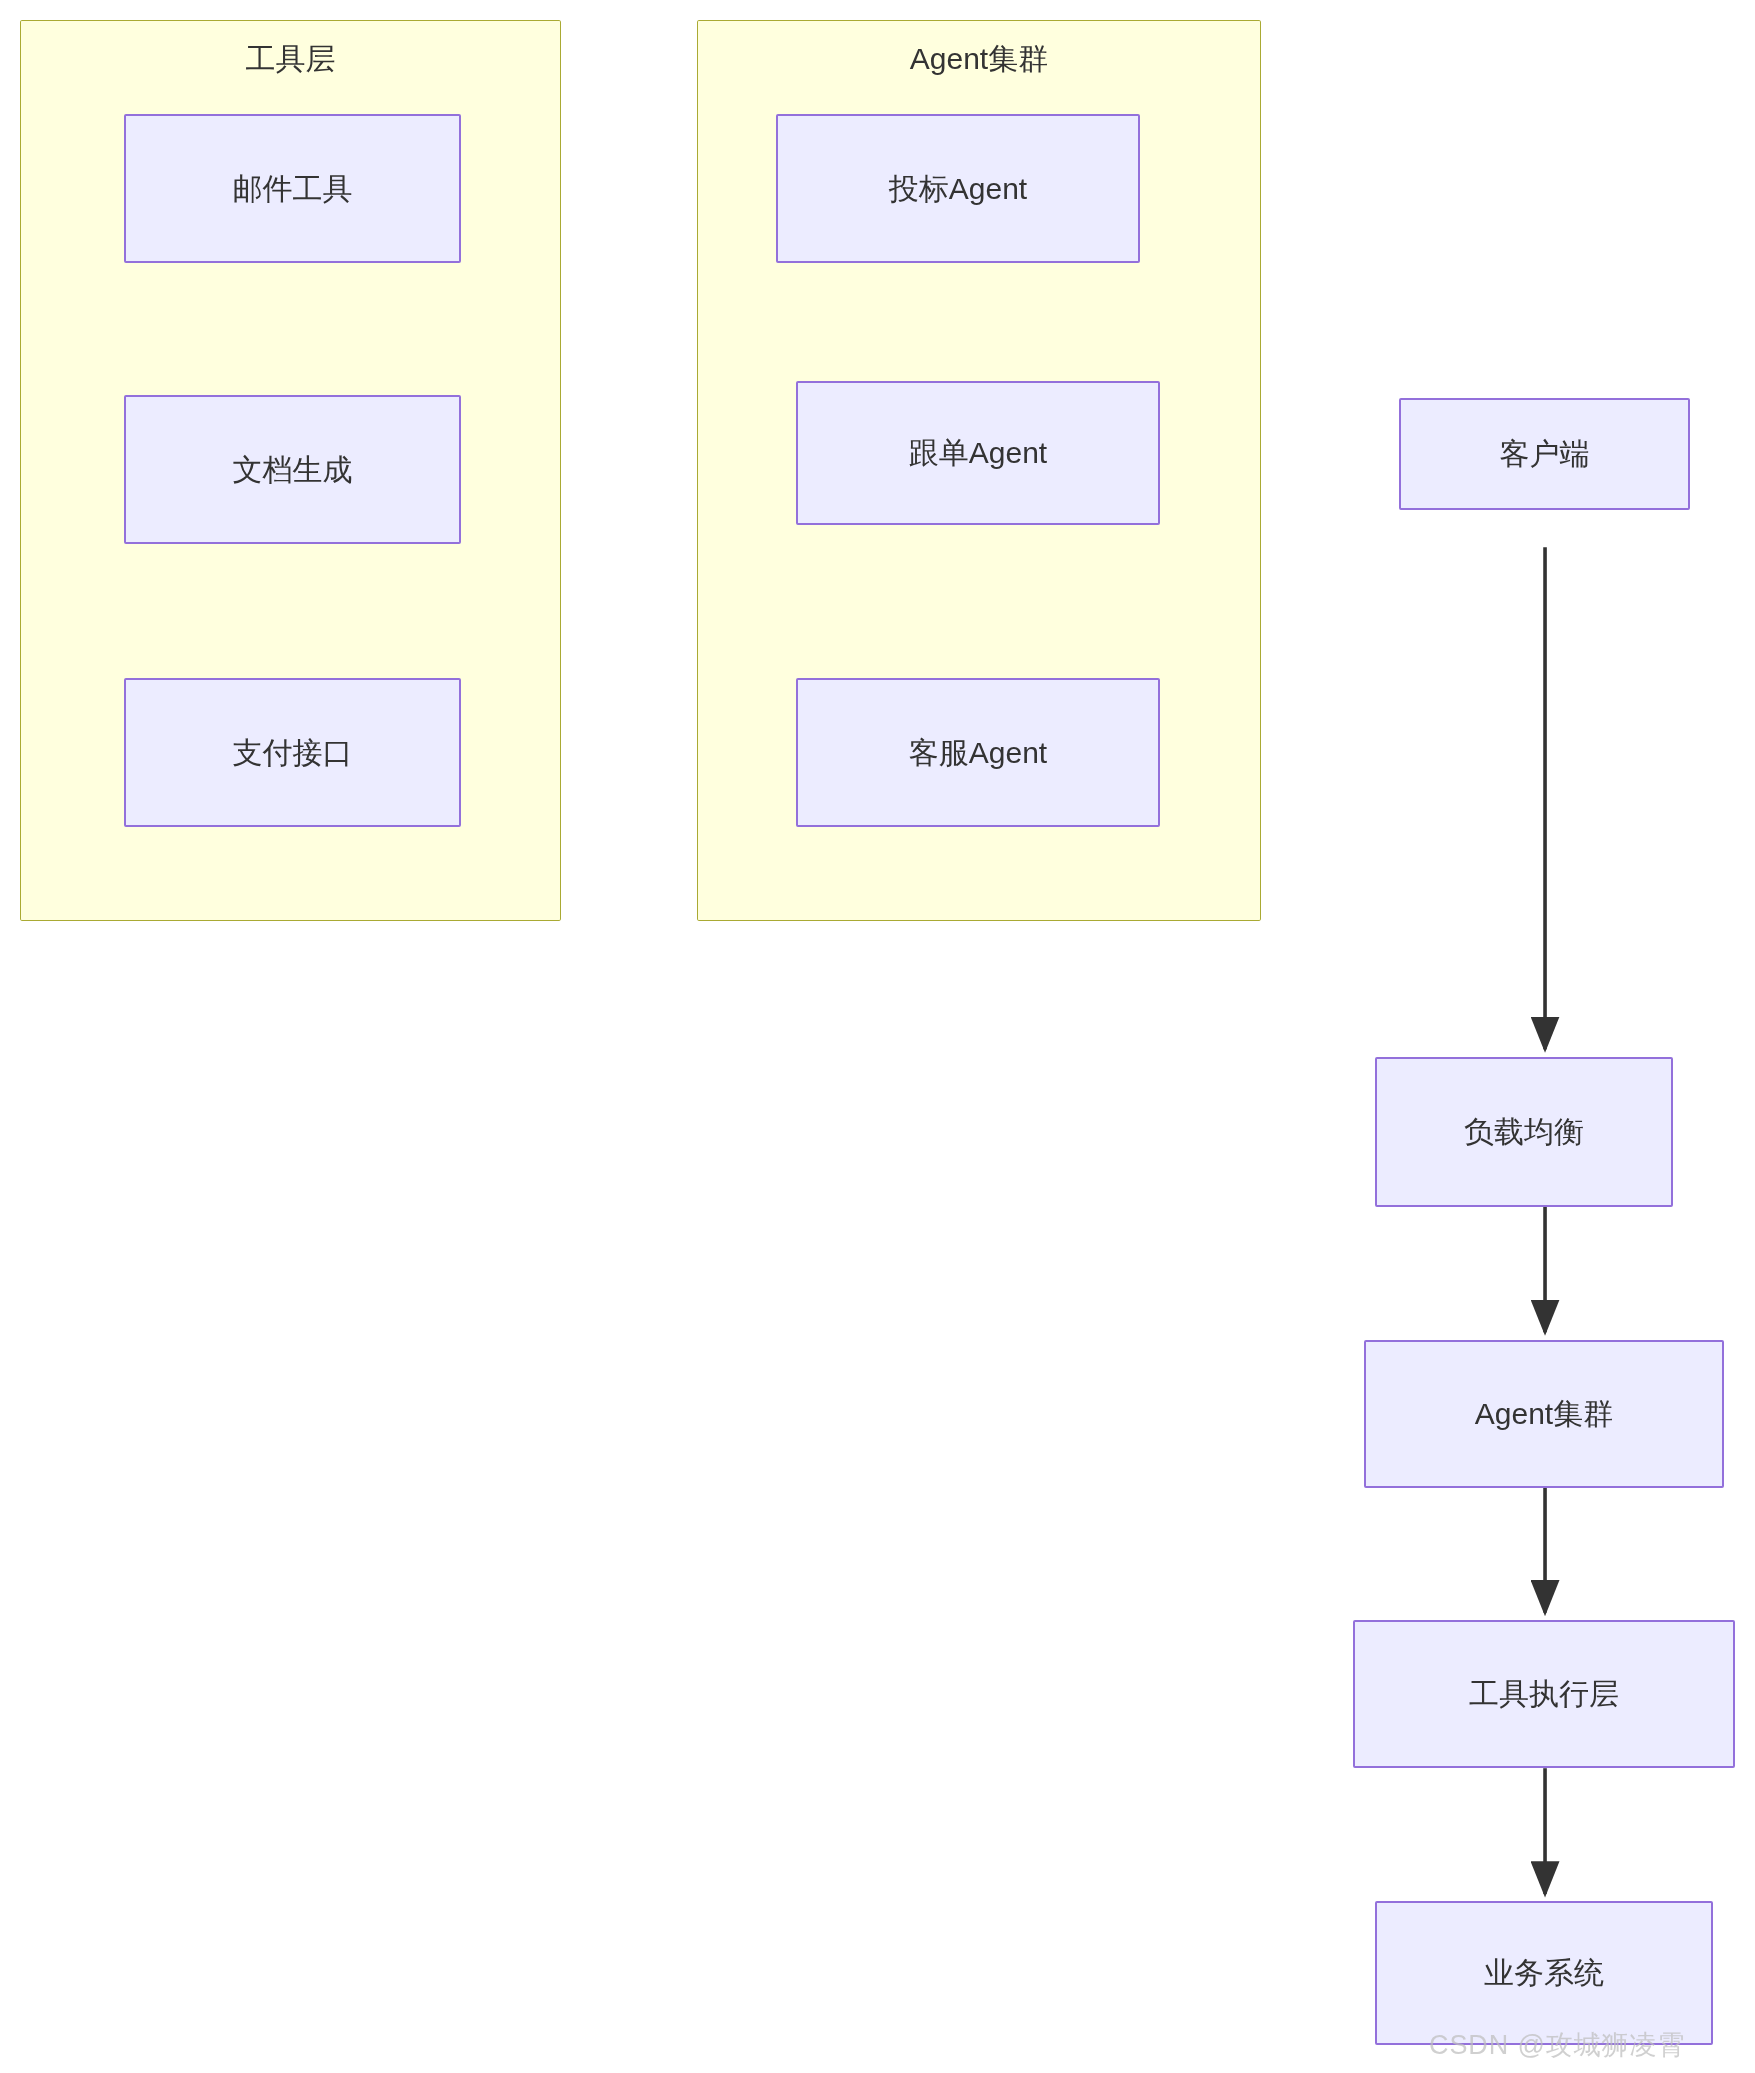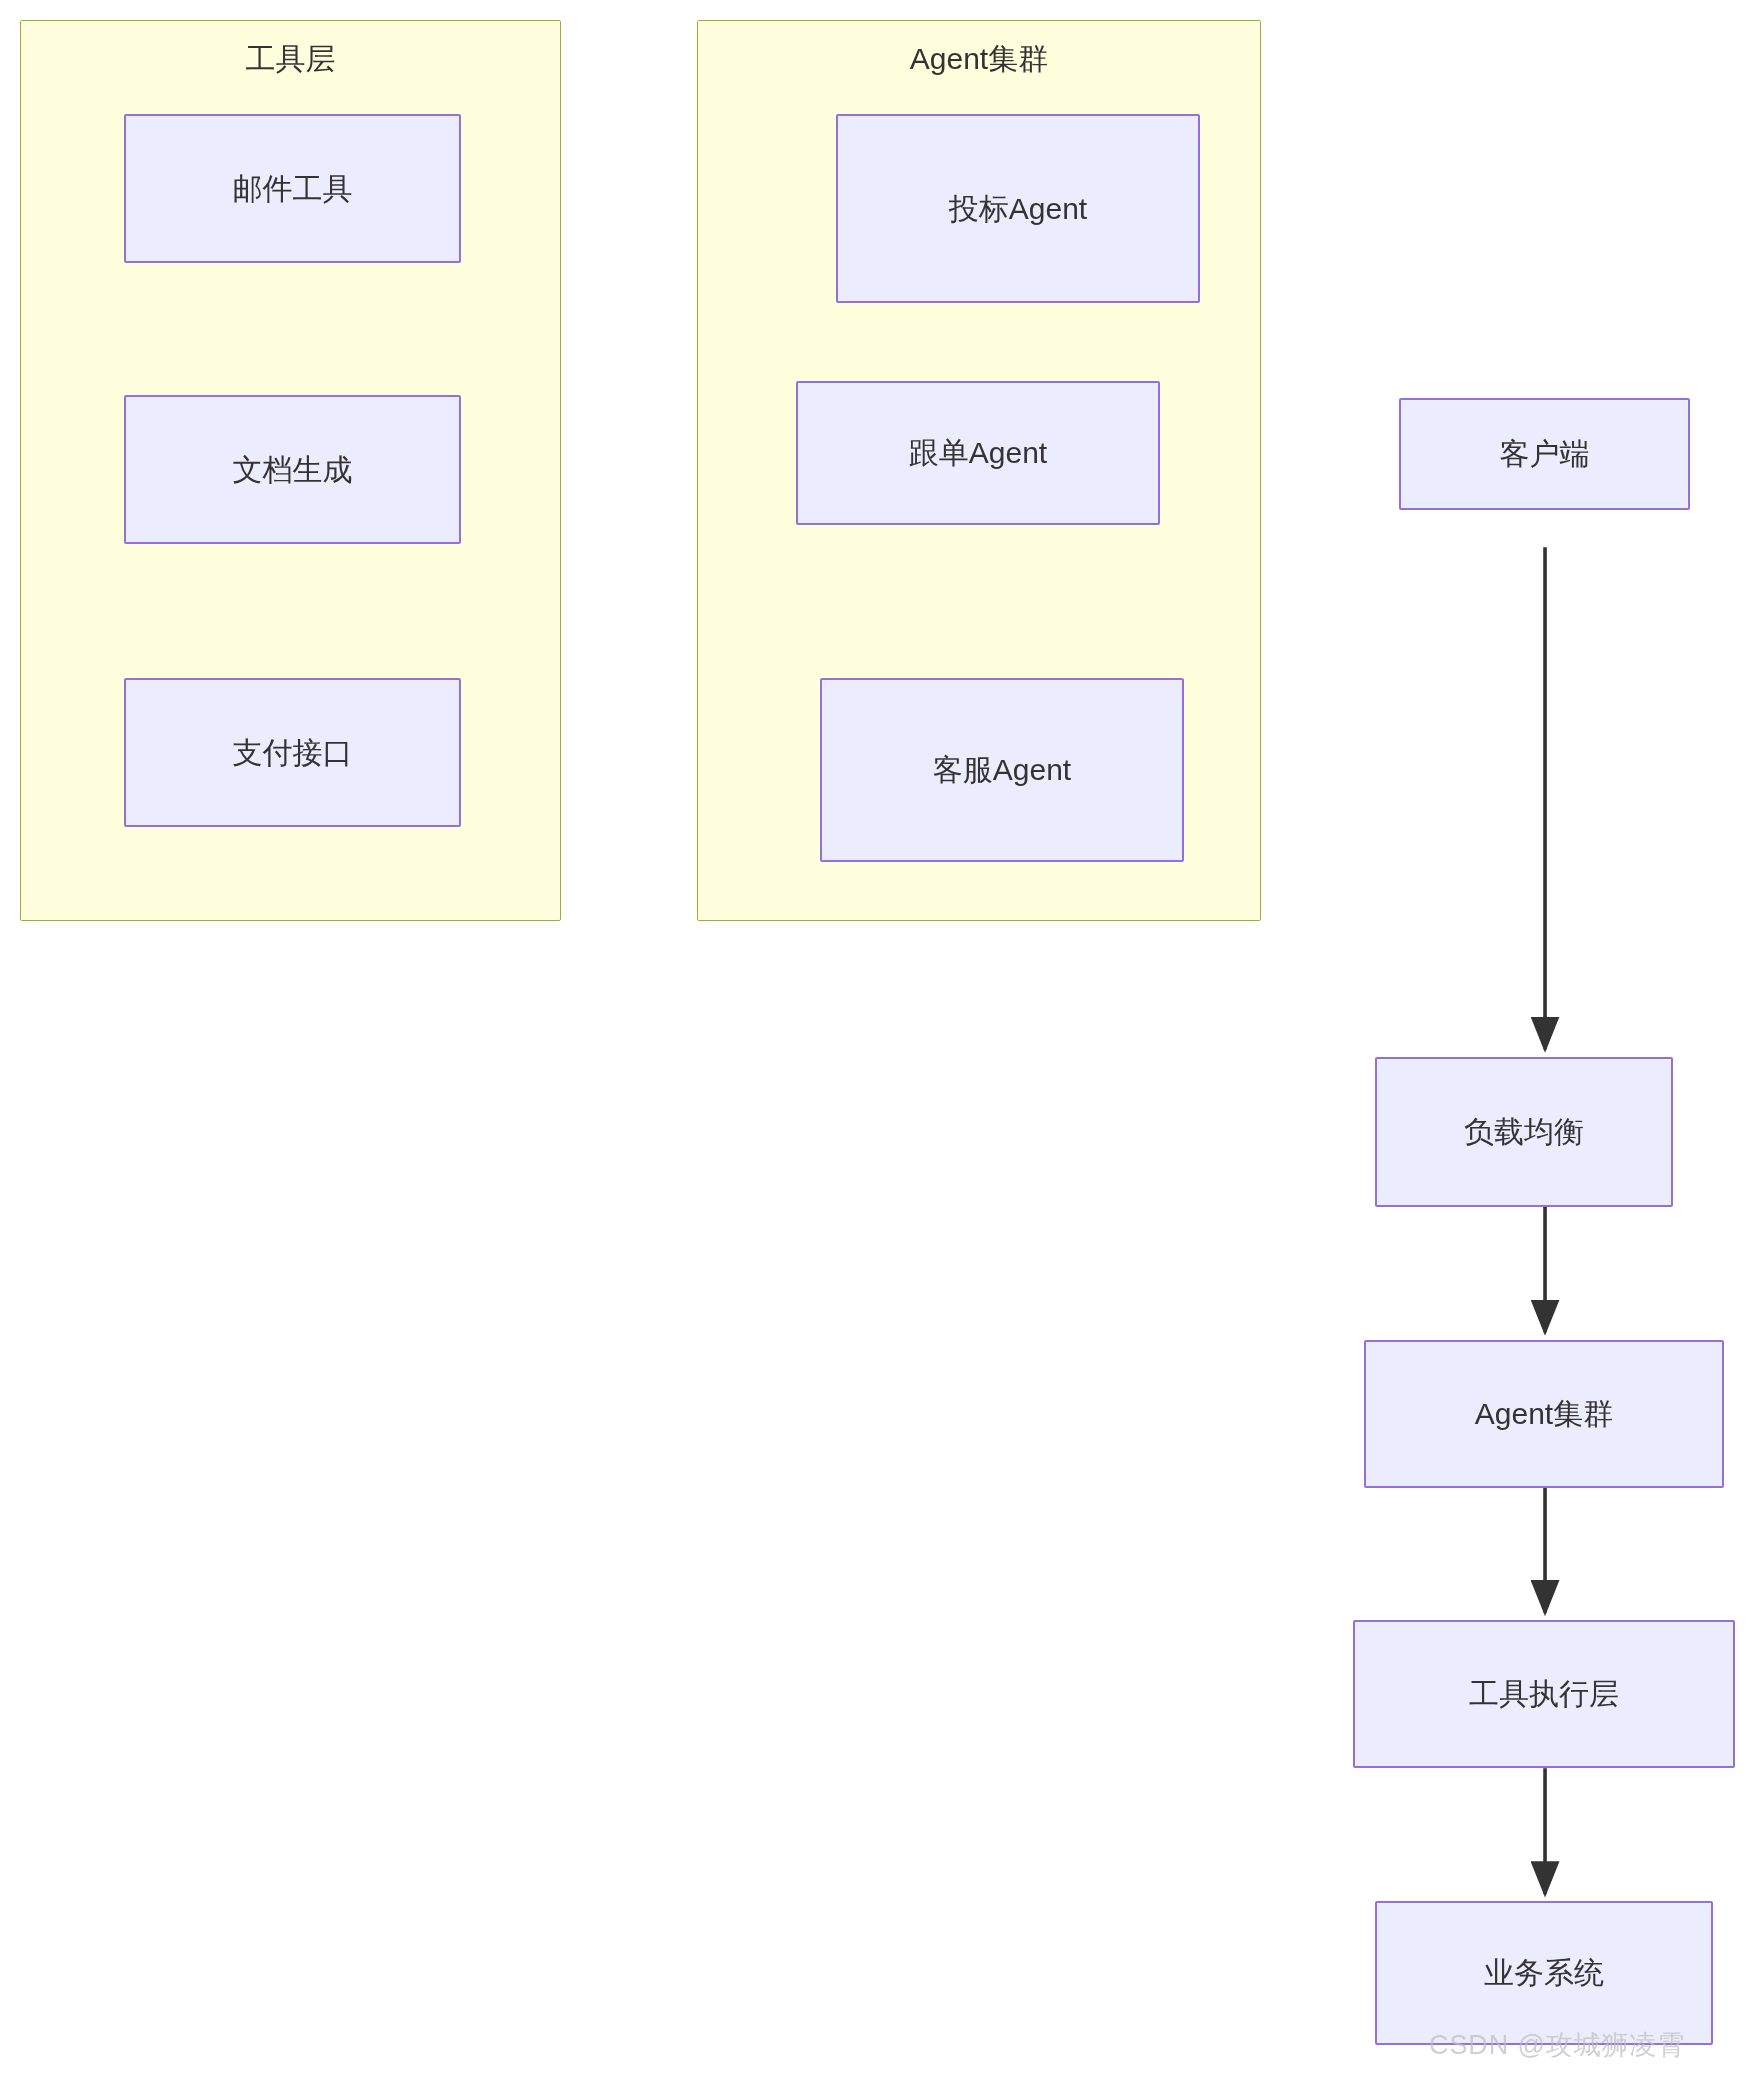--- a/index.html
+++ b/index.html
@@ -98,29 +98,29 @@
   </div>
 
   <div class="node" style="left:124px; top:678px; width:337px; height:149px;">
     <span class="node-label">支付接口</span>
   </div>
 
   <div class="subgraph" style="left:697px; top:20px; width:564px; height:901px;">
     <div class="subgraph-title">Agent集群</div>
   </div>
 
-  <div class="node" style="left:836px; top:114px; width:364px; height:189px;">
+  <div class="node" style="left:776px; top:114px; width:364px; height:149px;">
     <span class="node-label">投标Agent</span>
   </div>
 
   <div class="node" style="left:796px; top:381px; width:364px; height:144px;">
     <span class="node-label">跟单Agent</span>
   </div>
 
-  <div class="node" style="left:796px; top:678px; width:364px; height:184px;margin-left:24px;">
+  <div class="node" style="left:796px; top:678px; width:364px; height:149px;">
     <span class="node-label">客服Agent</span>
   </div>
 
   <svg id="edges-layer" viewBox="0 0 1941 2292" width="1756" height="2073" xmlns="http://www.w3.org/2000/svg">
     <defs>
       <marker id="arrowhead" markerWidth="10" markerHeight="8" refX="9" refY="4" orient="auto" markerUnits="strokeWidth">
         <path d="M 0 0 L 10 4 L 0 8 z" fill="#333333"></path>
       </marker>
     </defs>
     <g stroke="#333333" stroke-width="4" fill="none" marker-end="url(#arrowhead)">

